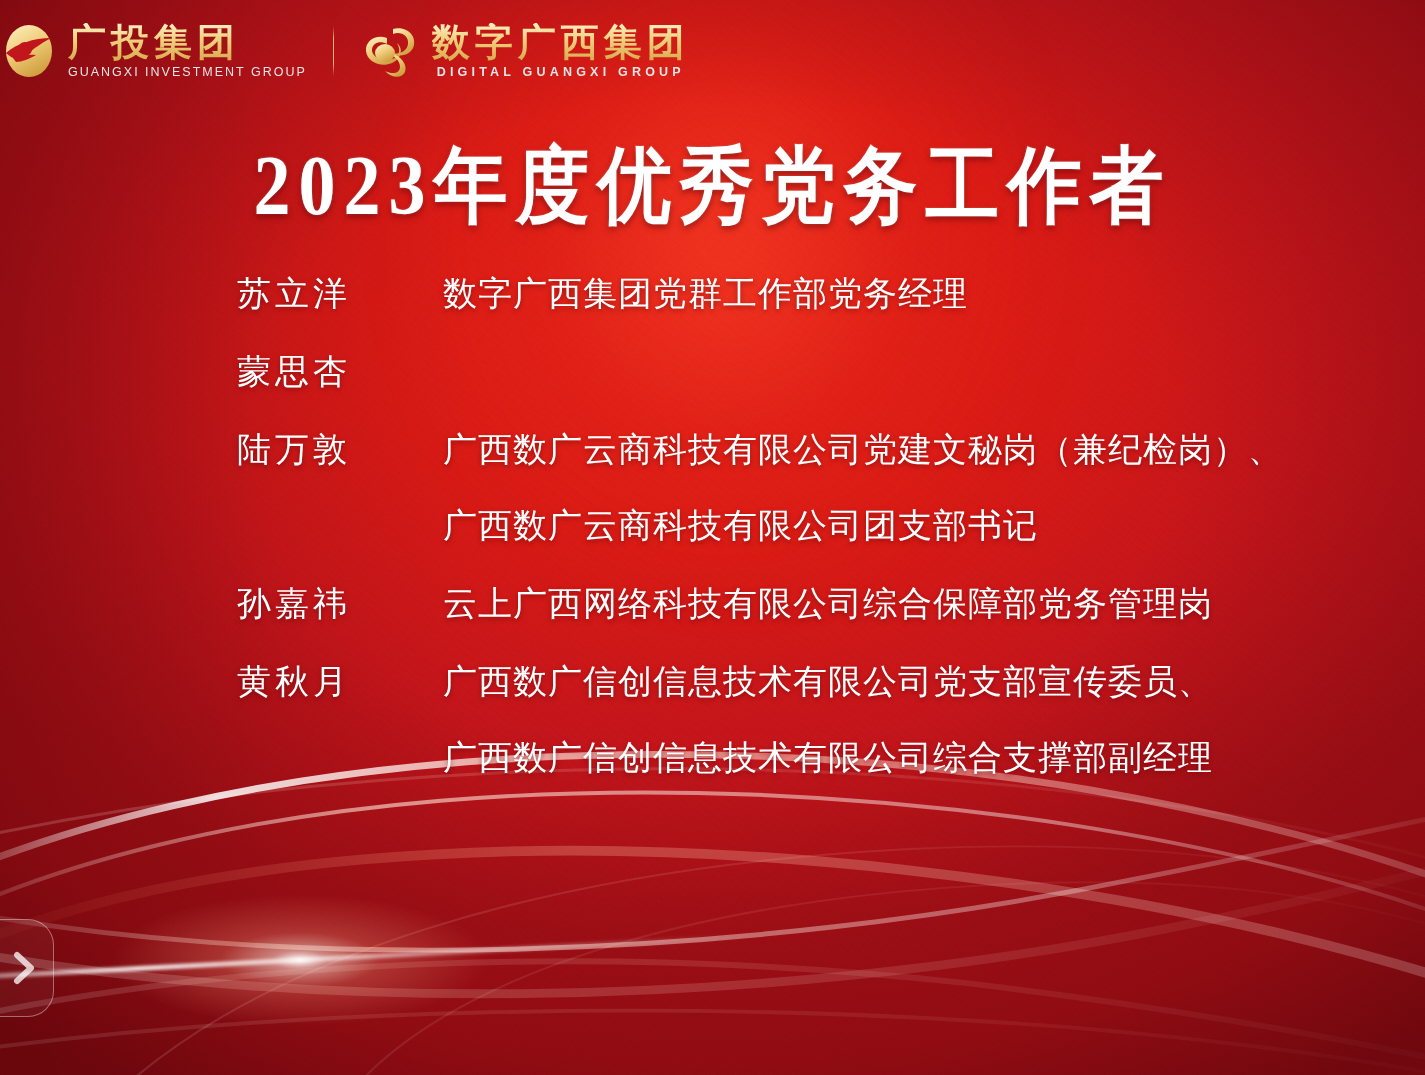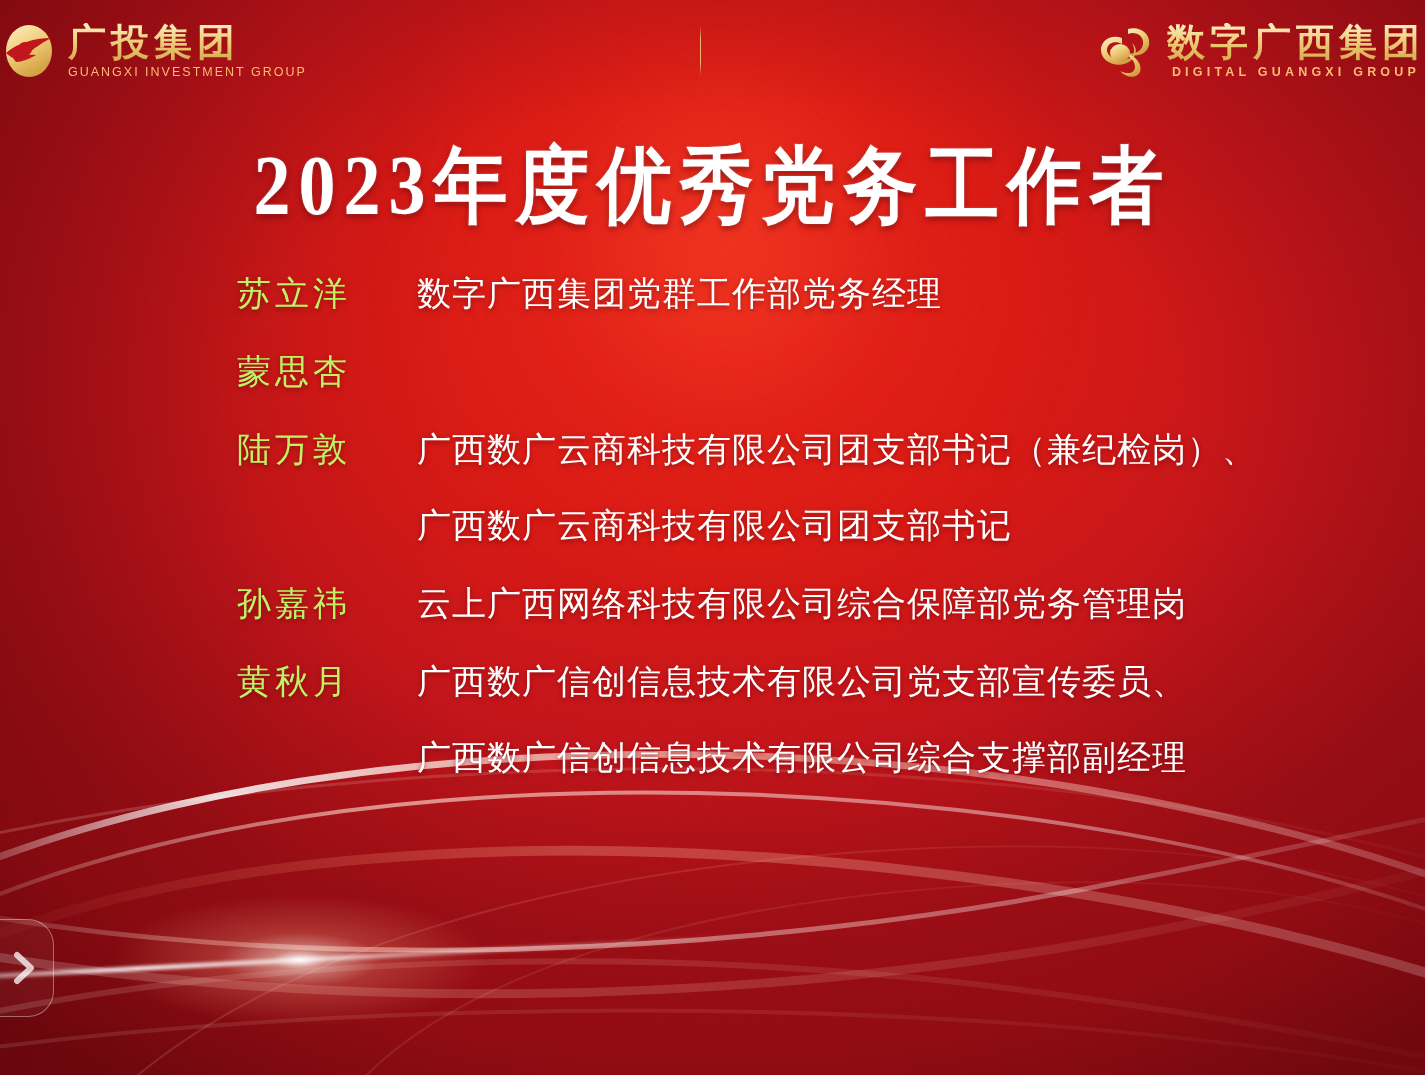--- a/index.html
+++ b/index.html
@@ -93,21 +93,21 @@
     pointer-events: none;
   }
 
   
   .logo-bar {
     position: absolute;
     left: 0;
     top: 22px;
     width: 100%;
     display: flex;
-    justify-content: space-between;
+    justify-content: flex-start;
     align-items: center;
     gap: 0;
   }
   .logo-block {
     display: flex;
     align-items: center;
     gap: 10px;
   }
   .logo-mark { flex: 0 0 auto; display: block; }
   .logo-words {
@@ -125,21 +125,21 @@
     background: linear-gradient(180deg, #fdf0c4 0%, #f0cf7c 45%, #d9ab4e 100%);
     -webkit-background-clip: text;
     background-clip: text;
     -webkit-text-fill-color: transparent;
     white-space: nowrap;
   }
   .logo-en {
     font-family: "Liberation Sans", sans-serif;
     font-size: 12.5px;
     letter-spacing: 2.0px;
-    color: #fdba74;
+    color: #e5e5e5;
     margin-top: 4px;
     white-space: nowrap;
     text-align: center;
   }
   .logo-en.wide { letter-spacing: 4.2px; font-weight: bold; }
   .logo-divider {
     width: 1px;
     height: 50px;
     background: linear-gradient(180deg, rgba(240,207,124,0) 0%, rgba(240,207,124,0.85) 25%, rgba(240,207,124,0.85) 75%, rgba(240,207,124,0) 100%);
     margin: 0 26px;
@@ -176,28 +176,29 @@
   .roster-row {
     display: flex;
     align-items: flex-start;
     margin-bottom: 2px;
   }
   .name {
     flex: 0 0 180px;
     font-size: 34px;
     line-height: 76px;
     letter-spacing: 4px;
-    color: #bef264;
+    color: #ffffff;
     font-family: "Liberation Serif", "DejaVu Serif", serif;
     text-shadow: 0 2px 5px rgba(95,5,10,0.55);
     white-space: nowrap;
   }
   .roles {
     flex: 1 1 auto;
     padding-top: 0;
+    margin-left: 26px;
   }
   .role-line {
     font-size: 34px;
     line-height: 76px;
     letter-spacing: 1px;
     color: #ffffff;
     font-family: "Liberation Serif", "DejaVu Serif", serif;
     text-shadow: 0 2px 5px rgba(95,5,10,0.55);
     white-space: nowrap;
   }
@@ -330,21 +331,21 @@
       </div>
     </div>
 
     <div class="roster-row">
       <div class="name">蒙思杏</div>
     </div>
 
     <div class="roster-row">
       <div class="name">陆万敦</div>
       <div class="roles">
-        <div class="role-line">广西数广云商科技有限公司团支部书记（兼纪检岗）、</div>
+        <div class="role-line">广西数广云商科技有限公司党建文秘岗（兼纪检岗）、</div>
         <div class="role-line">广西数广云商科技有限公司团支部书记</div>
       </div>
     </div>
 
     <div class="roster-row">
       <div class="name">孙嘉祎</div>
       <div class="roles">
         <div class="role-line">云上广西网络科技有限公司综合保障部党务管理岗</div>
       </div>
     </div>

